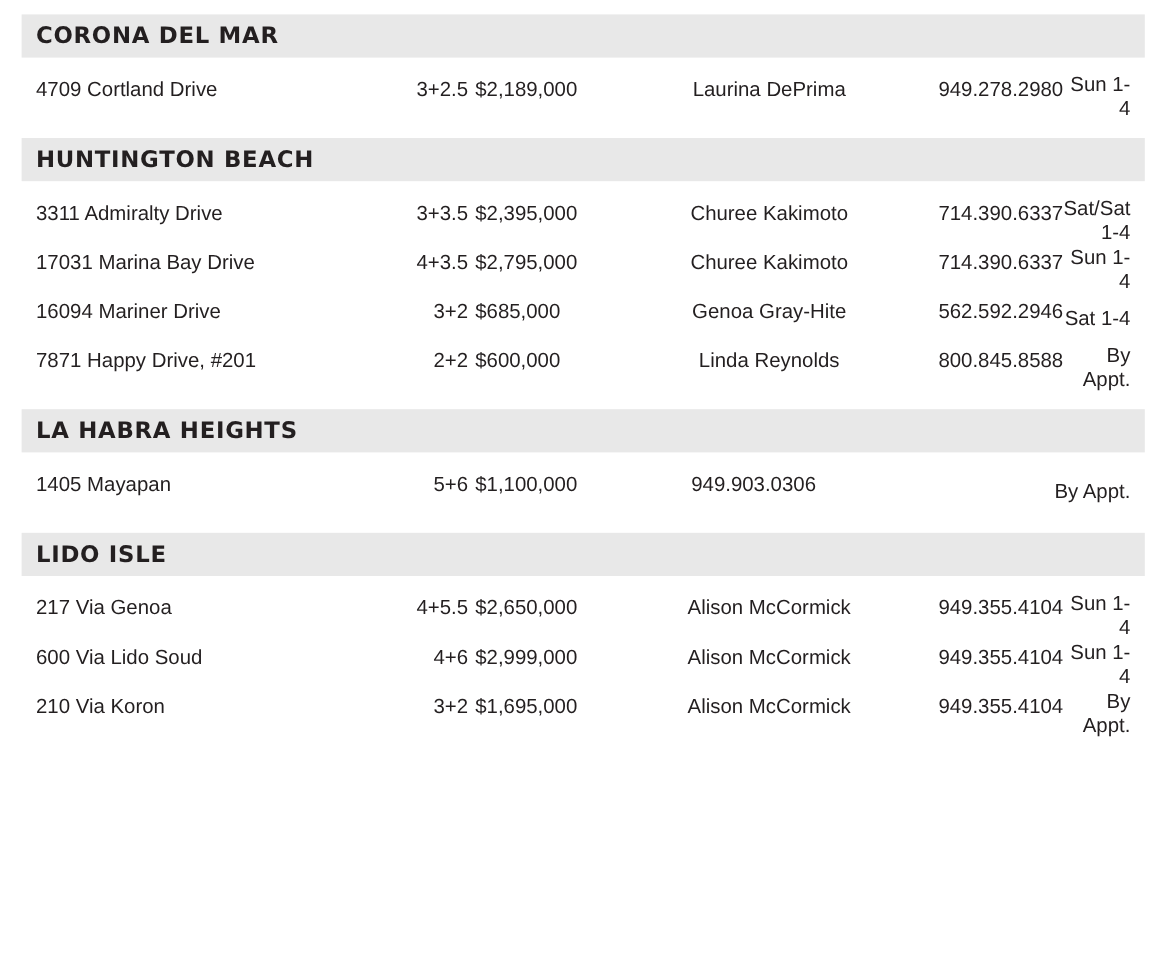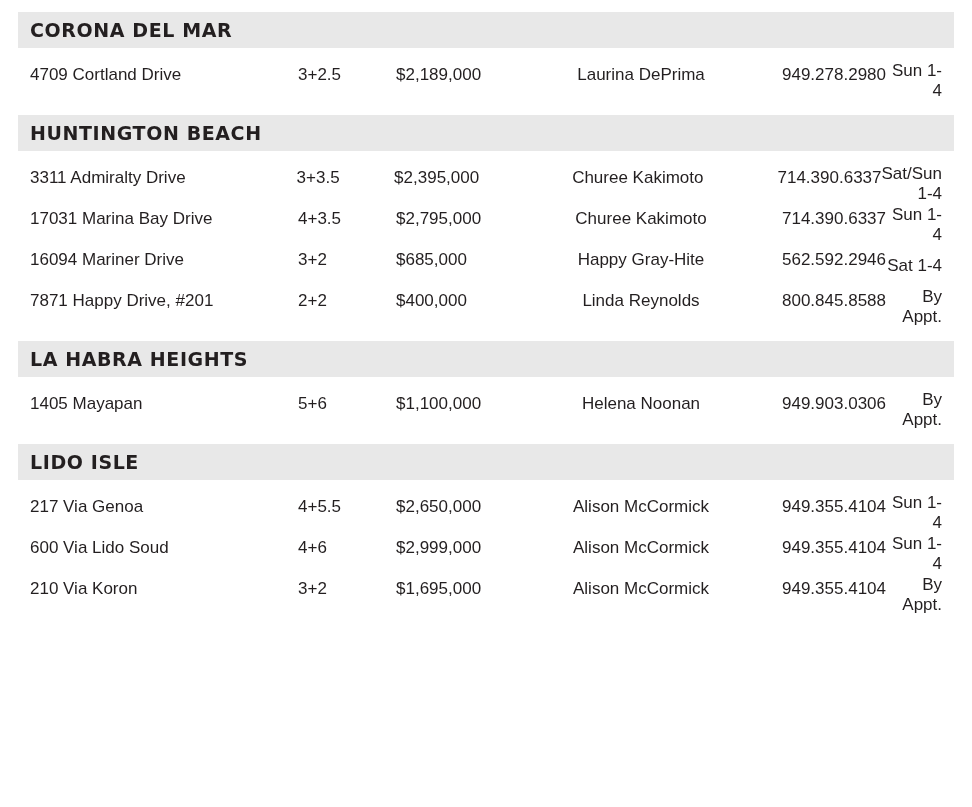--- a/index.html
+++ b/index.html
@@ -50,20 +50,21 @@
     color: #231f20;
   }
   .c-address {
     width: 268px;
     text-align: left;
     white-space: nowrap;
     overflow: hidden;
   }
   .c-beds {
     width: 92px;
+    text-align: right;
     padding-right: 6px;
   }
   .c-price {
     width: 142px;
   }
   .c-agent {
     width: 206px;
     text-align: center;
   }
   .c-phone {
@@ -103,59 +104,58 @@
   <div class="section">
     <div class="section-header">
       <span class="section-title">HUNTINGTON BEACH</span>
     </div>
     <div class="listing-row">
       <span class="c-address">3311 Admiralty Drive</span>
       <span class="c-beds">3+3.5</span>
       <span class="c-price">$2,395,000</span>
       <span class="c-agent">Churee Kakimoto</span>
       <span class="c-phone">714.390.6337</span>
-      <span class="c-time">Sat/Sun 1-4</span>
+      <span class="c-time">Sat/Sat 1-4</span>
     </div>
     <div class="listing-row">
       <span class="c-address">17031 Marina Bay Drive</span>
       <span class="c-beds">4+3.5</span>
       <span class="c-price">$2,795,000</span>
       <span class="c-agent">Churee Kakimoto</span>
       <span class="c-phone">714.390.6337</span>
       <span class="c-time">Sun 1-4</span>
     </div>
     <div class="listing-row">
       <span class="c-address">16094 Mariner Drive</span>
       <span class="c-beds">3+2</span>
       <span class="c-price">$685,000</span>
-      <span class="c-agent">Happy Gray-Hite</span>
+      <span class="c-agent">Genoa Gray-Hite</span>
       <span class="c-phone">562.592.2946</span>
       <span class="c-time">Sat 1-4</span>
     </div>
     <div class="listing-row">
       <span class="c-address">7871 Happy Drive, #201</span>
       <span class="c-beds">2+2</span>
-      <span class="c-price">$400,000</span>
+      <span class="c-price">$600,000</span>
       <span class="c-agent">Linda Reynolds</span>
       <span class="c-phone">800.845.8588</span>
       <span class="c-time">By Appt.</span>
     </div>
   </div>
 
   <div class="gap"></div>
 
   <div class="section">
     <div class="section-header">
       <span class="section-title">LA HABRA HEIGHTS</span>
     </div>
     <div class="listing-row">
       <span class="c-address">1405 Mayapan</span>
       <span class="c-beds">5+6</span>
       <span class="c-price">$1,100,000</span>
-      <span class="c-agent">Helena Noonan</span>
       <span class="c-phone">949.903.0306</span>
       <span class="c-time">By Appt.</span>
     </div>
   </div>
 
   <div class="gap"></div>
 
   <div class="section">
     <div class="section-header">
       <span class="section-title">LIDO ISLE</span>

